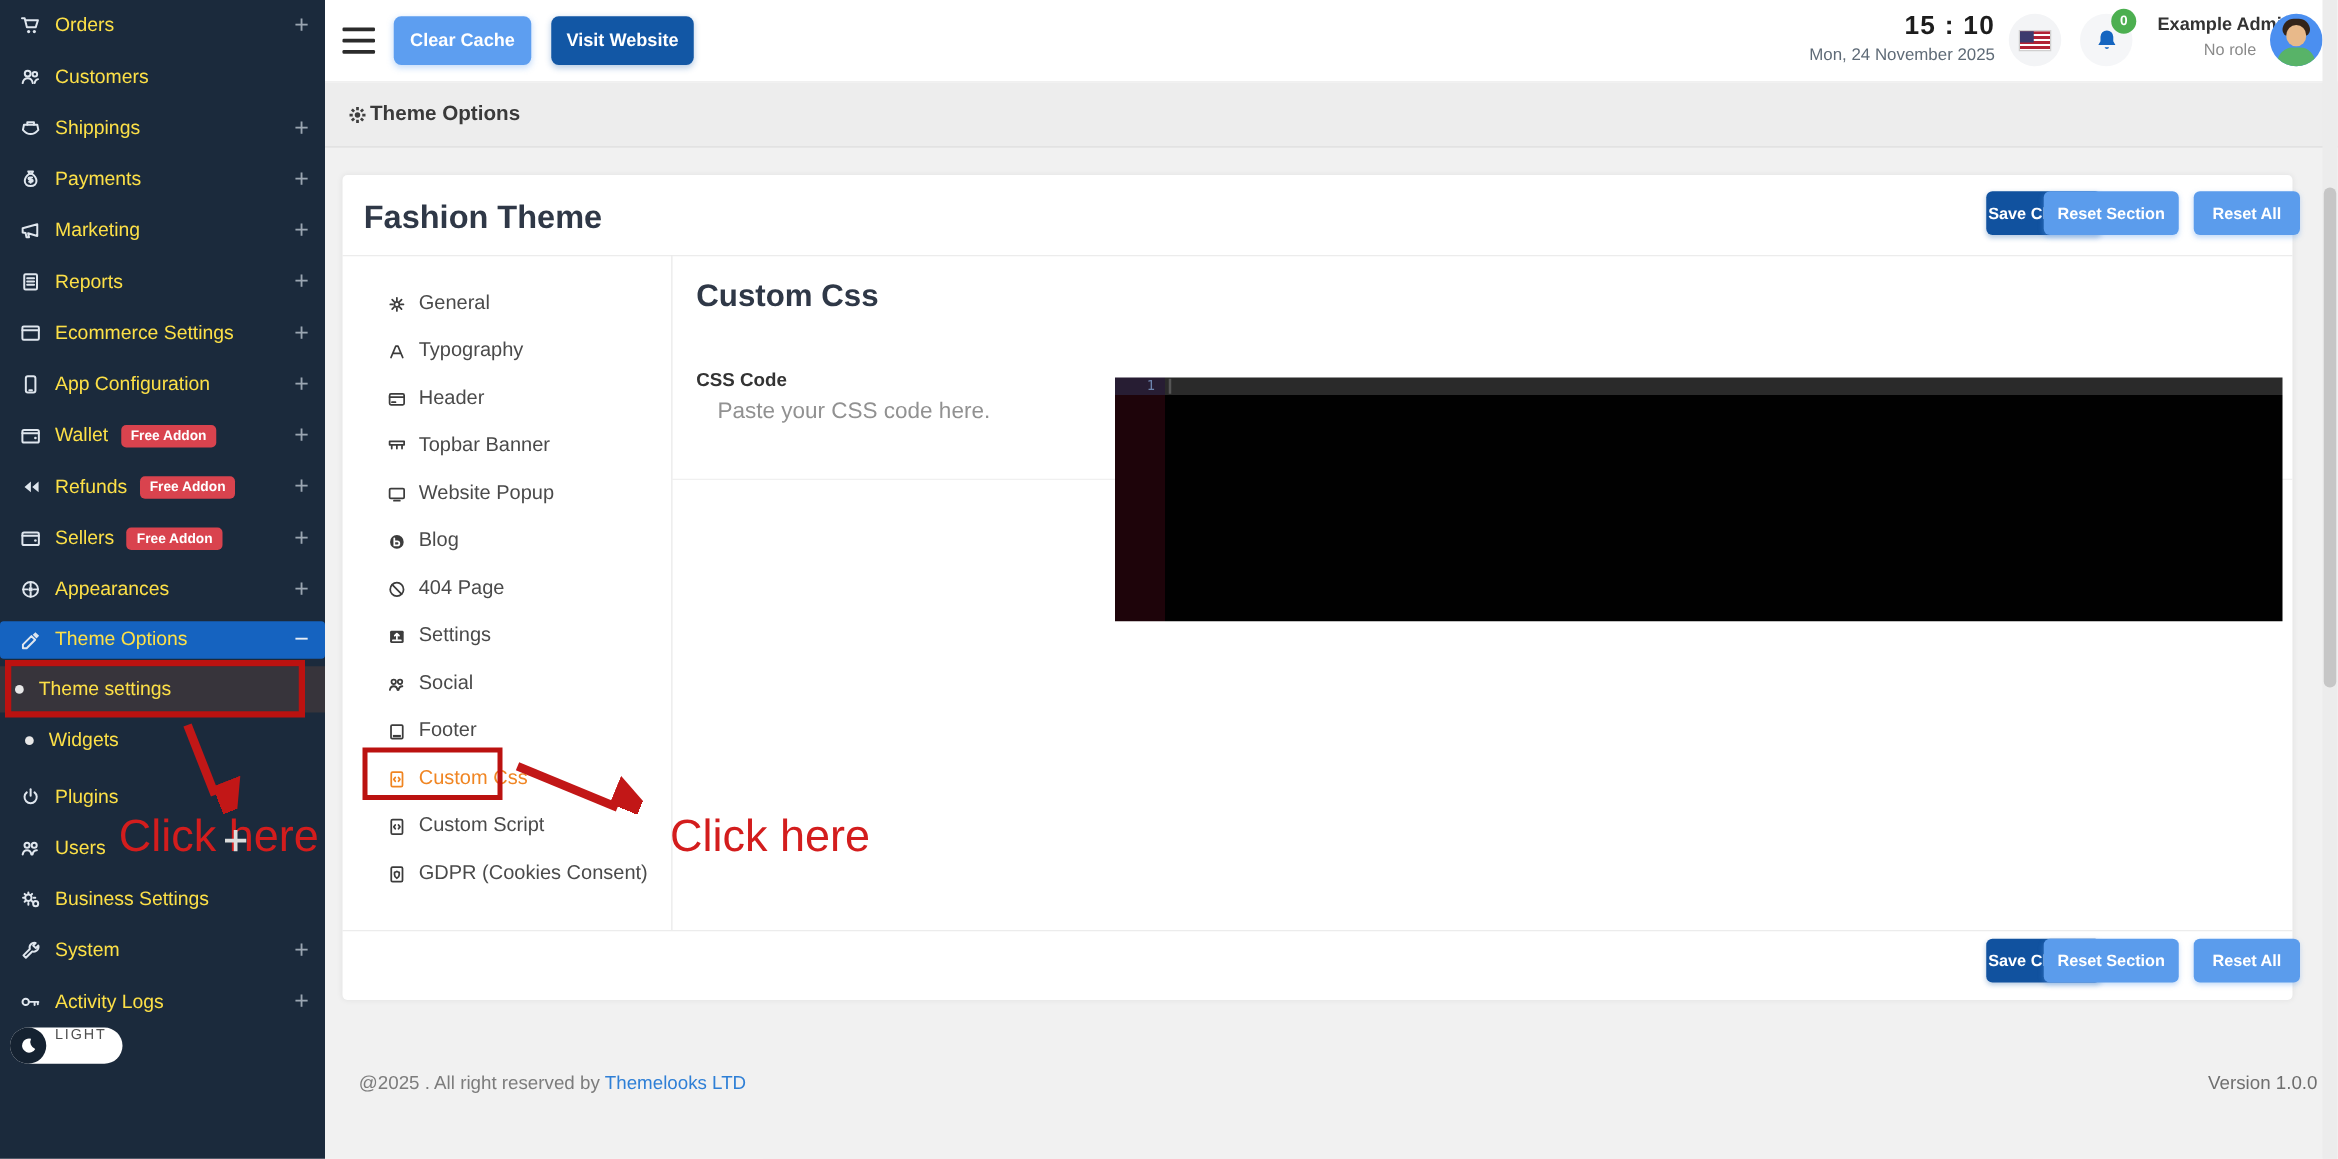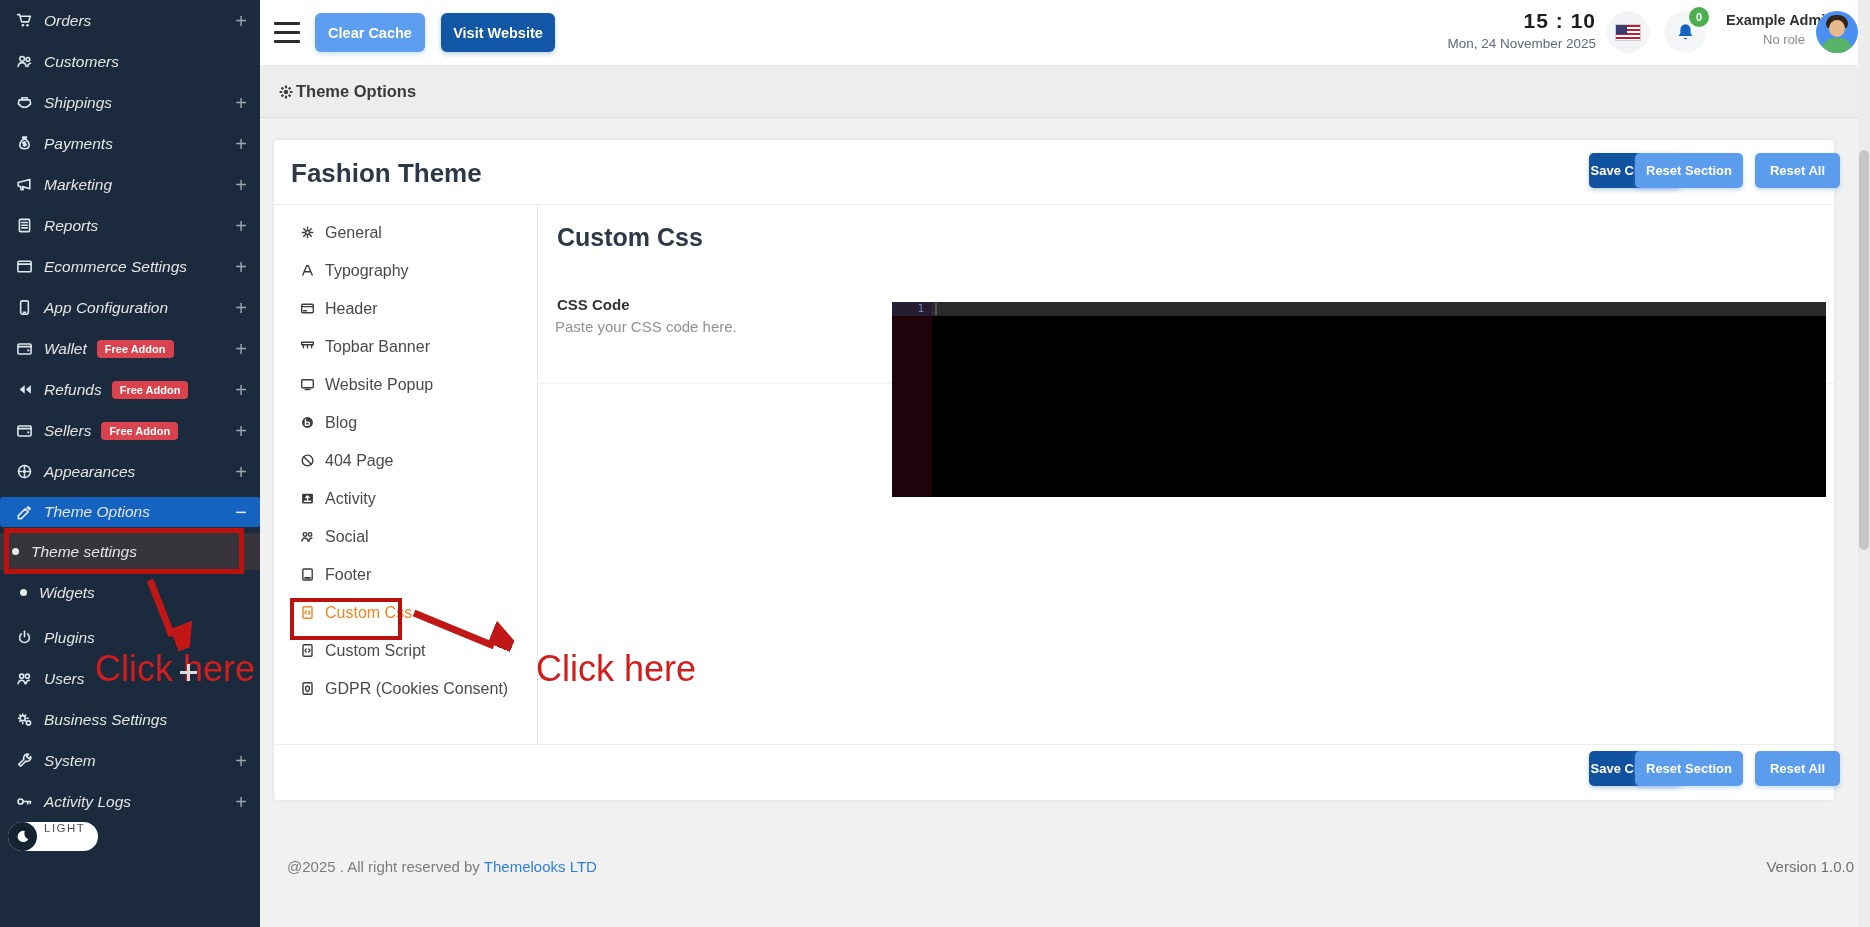--- a/index.html
+++ b/index.html
@@ -4,21 +4,21 @@
 <style>
   * { margin:0; padding:0; box-sizing:border-box; }
   html,body { width:1870px; height:927px; overflow:hidden; font-family:"Liberation Sans", sans-serif; background:#f1f1f1; }
 
   
   .sidebar { position:absolute; left:0; top:0; width:260px; height:927px; background:#1b2a3c; z-index:5; }
   .sb-list { position:absolute; left:0; top:0; right:0; }
   .sb-item { position:relative; height:41px; display:flex; align-items:center; padding-left:16px; color:#eef2f6; cursor:pointer; }
   .sb-icon { width:18px; height:18px; margin-right:10px; color:#dfe6ee; flex:0 0 18px; display:flex; align-items:center; }
   .sb-icon svg { width:17px; height:17px; }
-  .sb-label { font-size:15.5px; color:#e5e5e5; white-space:nowrap;font-style:italic; }
+  .sb-label { font-size:15.5px; color:#fde047; white-space:nowrap; }
   .sb-expand { position:absolute; right:13px; top:50%; transform:translateY(-50%); font-size:20px; color:#9aa5b1; font-weight:300; }
   .sb-item.active { background:#1563c0; height:30px; margin:5px 0 6px; border-radius:3px; }
   .sb-item.active .sb-expand { color:#e8eef6; }
   .sb-sub { position:relative; height:41px; display:flex; align-items:center; padding-left:20px; color:#eef2f6; cursor:pointer; }
   .sb-sub.hl { background:#37343b; height:37px; margin:2px 0;padding-left:12px; }
   .sb-dot { width:7px; height:7px; border-radius:50%; background:#e8e8e8; margin-right:12px; flex:0 0 7px; }
   .sb-sub .sb-label { font-size:15.5px; }
   .gap-after { margin-bottom:4px; }
   .theme-toggle { position:absolute; left:8px; top:822px; height:29px; background:#ffffff; border-radius:15px; display:inline-flex; align-items:flex-start; cursor:pointer; padding-right:13px; }
   .toggle-knob { width:29px; height:29px; border-radius:50%; background:#152231; display:flex; align-items:center; justify-content:center; }
@@ -66,30 +66,30 @@
   .btn-rsec  { background:#5b9cec; width:108px; height:35px; border-radius:5px; font-size:13px; box-shadow:0 2px 4px rgba(91,156,236,.35); }
   .btn-rall  { background:#5b9cec; width:85px;  height:35px; border-radius:5px; font-size:13px; box-shadow:0 2px 4px rgba(91,156,236,.35); }
   .row-top   { position:absolute; top:13px; left:0; width:100%; }
   .row-bot   { position:absolute; top:611px; left:0; width:100%; }
   .pos-a { position:absolute; left:1303px;margin-left:12px; }
   .pos-b { position:absolute; left:1361px; }
   .pos-c { position:absolute; left:1481px; }
 
   
   .menu { position:absolute; left:0; top:84px; width:263px; }
-  .menu-item { height:38px; display:flex; padding-left:26px; cursor:pointer; color:#464646; }
+  .menu-item { height:38px; display:flex; align-items:center; padding-left:36px; cursor:pointer; color:#464646; }
   .m-icon { width:16px; height:16px; margin-right:9px; color:#3c3c3c; flex:0 0 16px; display:flex; align-items:center; }
   .m-icon svg { width:15px; height:15px; }
   .m-label { font-size:16px; color:#4a4a4a; white-space:nowrap; }
   .menu-item.active .m-label, .menu-item.active .m-icon { color:#f08522; }
 
   
   .sec-title { position:absolute; left:283px; top:83px; font-size:25px; font-weight:bold; color:#2f3847; }
   .fld-label { position:absolute; left:283px; top:156px; font-size:15px; font-weight:bold; color:#333333; }
-  .fld-help  { position:absolute; left:281px; top:178px; font-size:15px; color:#919191; }
+  .fld-help  { position:absolute; left:300px; top:178px; font-size:18px; color:#919191; }
 
   
   .editor { position:absolute; left:618px; top:162px; width:934px; height:195px; z-index:3; cursor:text; }
   .ed-g1 { position:absolute; left:0; top:0; width:40px; height:14px; background:#271d33; color:#6d84ad; font-family:"DejaVu Sans Mono", monospace; font-size:11px; text-align:right; padding-right:8px; line-height:14px; }
   .ed-g2 { position:absolute; left:0; top:14px; width:40px; height:181px; background:#1e040a; }
   .ed-l1 { position:absolute; left:40px; top:0; width:894px; height:14px; background:#2a2a2a; }
   .ed-cursor { position:absolute; left:3px; top:1px; width:2px; height:12px; background:#555555; }
   .ed-body { position:absolute; left:40px; top:14px; width:894px; height:181px; background:#010101; }
 
   
@@ -438,21 +438,21 @@
         </span>
         <span class="m-label">404 Page</span>
       </div>
       <div class="menu-item">
         <span class="m-icon">
           <svg viewBox="0 0 16 16" fill="none" stroke="currentColor" stroke-width="1.5" stroke-linecap="round" stroke-linejoin="round">
             <rect x="2.2" y="2.8" width="11.6" height="10.4" rx="1.2" fill="currentColor" stroke="none"></rect>
             <path d="M8 9.6V5.4M6.2 7 8 5.2 9.8 7M4.6 11h6.8" stroke="#ffffff"></path>
           </svg>
         </span>
-        <span class="m-label">Activity</span>
+        <span class="m-label">Settings</span>
       </div>
       <div class="menu-item">
         <span class="m-icon">
           <svg viewBox="0 0 16 16" fill="none" stroke="currentColor" stroke-width="1.5" stroke-linecap="round" stroke-linejoin="round">
             <circle cx="5.3" cy="5.8" r="1.9"></circle>
             <circle cx="10.7" cy="5.8" r="1.9"></circle>
             <path d="M2 12.8c.4-2 1.7-3.2 3.3-3.2s2.9 1.2 3.3 3.2M9.4 12.8c.4-2 1.7-3.2 3.3-3.2"></path>
           </svg>
         </span>
         <span class="m-label">Social</span>

